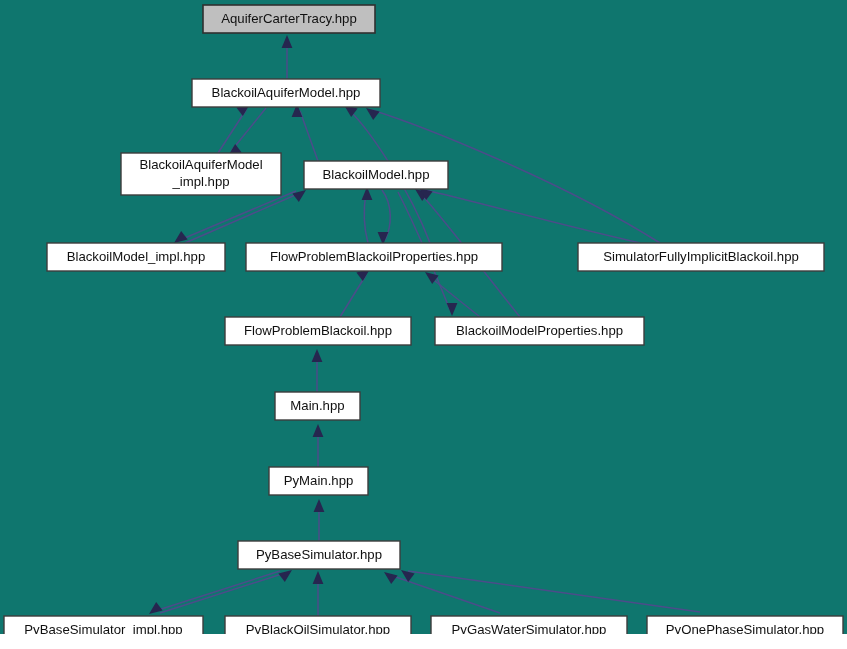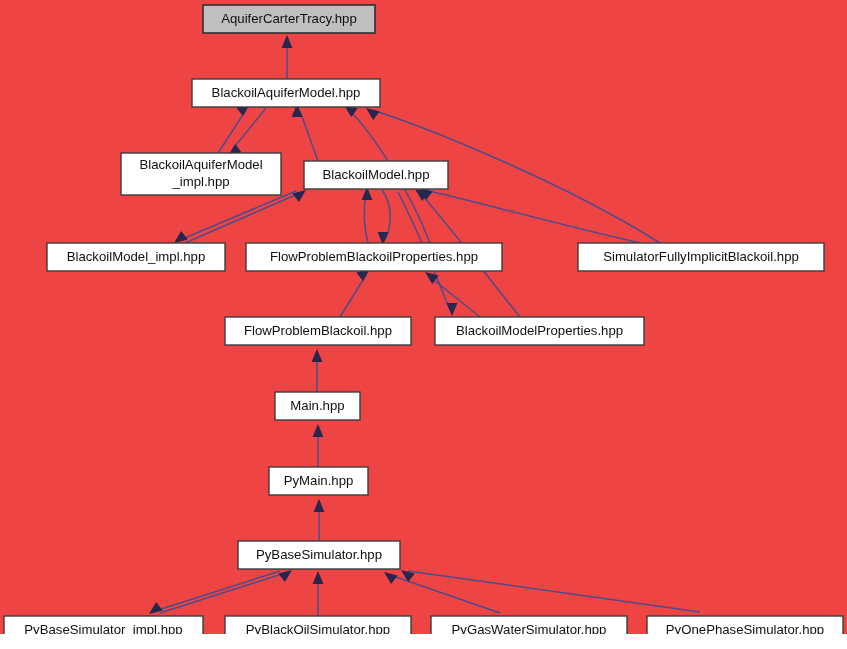--- a/index.html
+++ b/index.html
@@ -1,17 +1,17 @@
 <!DOCTYPE html>
 <html><head>
 <meta charset="utf-8">
 <style>
   html,body{margin:0;padding:0;background:#ffffff;}
   body{font-family:"Liberation Sans","DejaVu Sans",sans-serif;}
-  #graph-root{position:relative;width:847px;height:634px;background:#ef4444;overflow:hidden;}
+  #graph-root{position:relative;width:847px;height:634px;background:#0f766e;overflow:hidden;}
   svg{display:block;}
   .node-box{fill:#ffffff;stroke:#3c3c3c;stroke-width:1.4;}
   .node-box.root{fill:#bfbfbf;stroke:#303030;stroke-width:1.6;}
   .node-label{font-family:"Liberation Sans","DejaVu Sans",sans-serif;font-size:13.2px;fill:#101010;text-anchor:middle;dominant-baseline:middle;white-space:pre;}
   .edge{fill:none;stroke:#4c4c8a;stroke-width:1.5;}
   .arrowhead{fill:#26264f;stroke:none;}
 </style>
 </head>
 <body>
 

